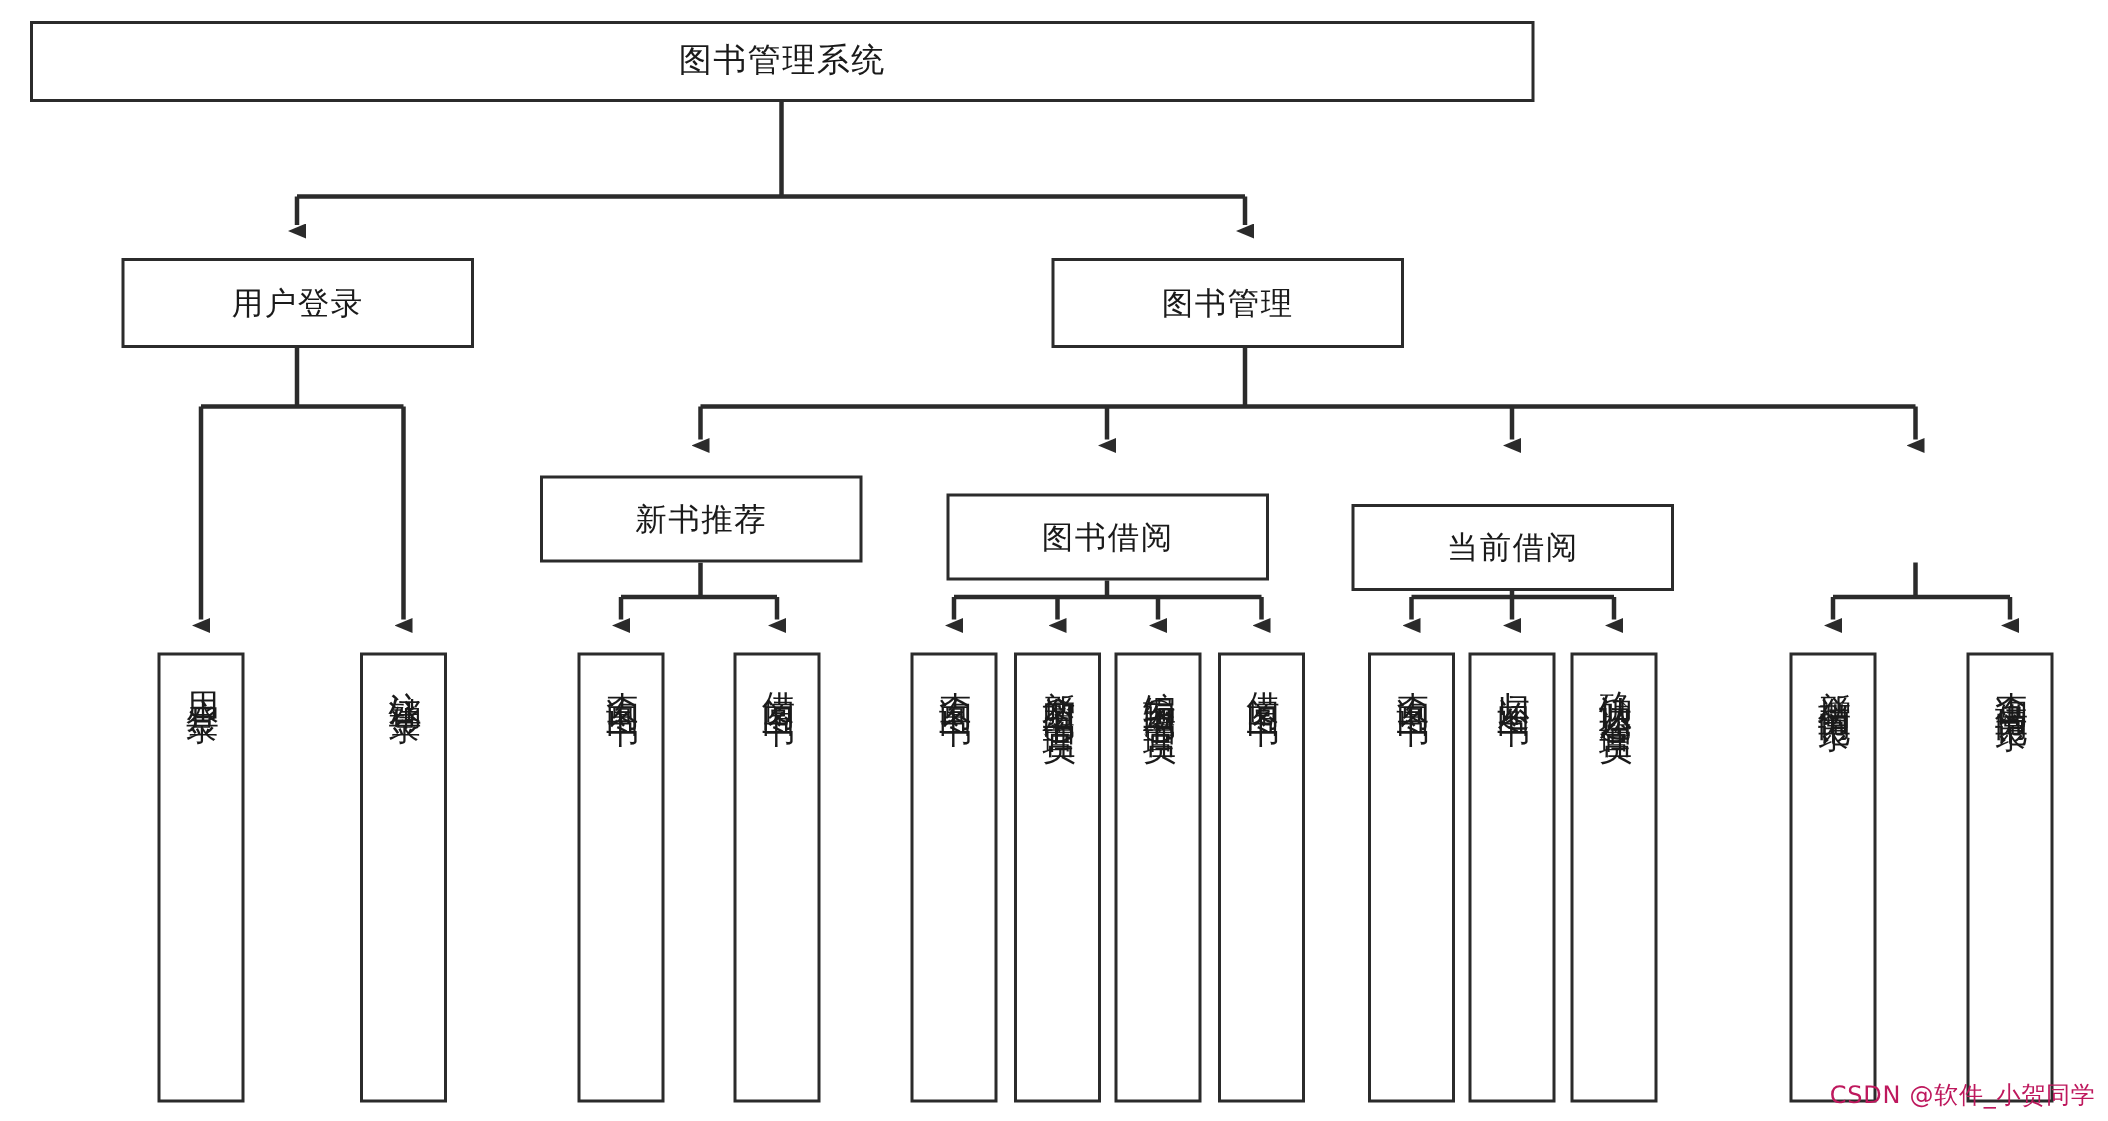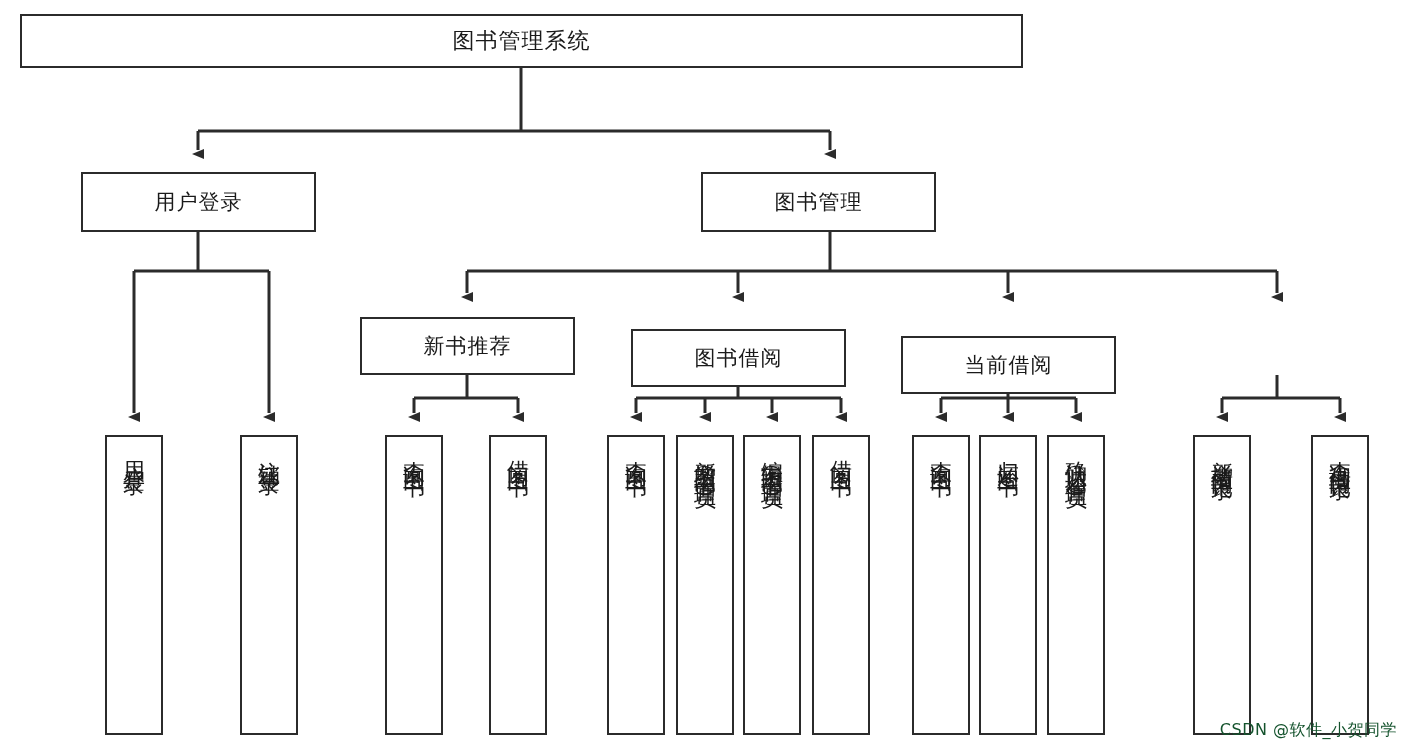--- a/index.html
+++ b/index.html
@@ -65,21 +65,21 @@
     transform: none;
   }
   .node.v.tall .lbl {
     letter-spacing: 4px;
   }
   #watermark {
     position: absolute;
     right: 8px;
     bottom: 6px;
     font-size: 16px;
-    color: #14532d;
+    color: #be185d;
     letter-spacing: 0.5px;
     white-space: nowrap;
     user-select: none;
   }
 </style>
 </head>
 <body>
 
 <div id="canvas">
 

